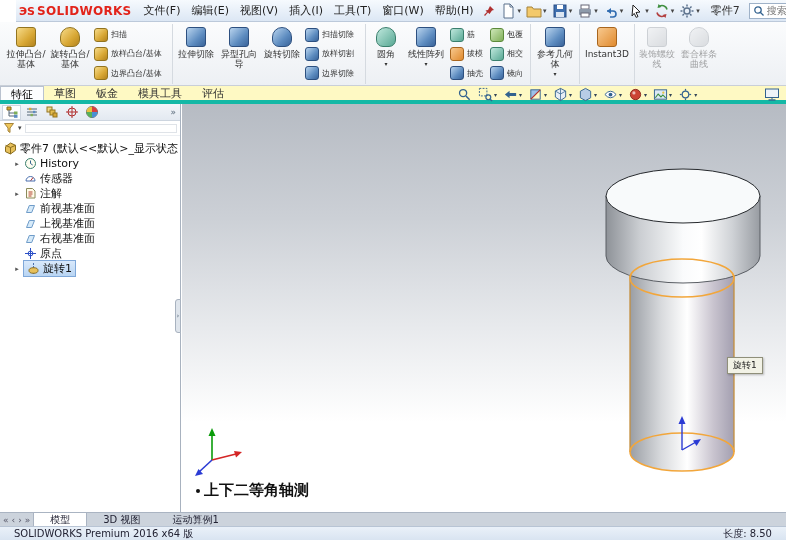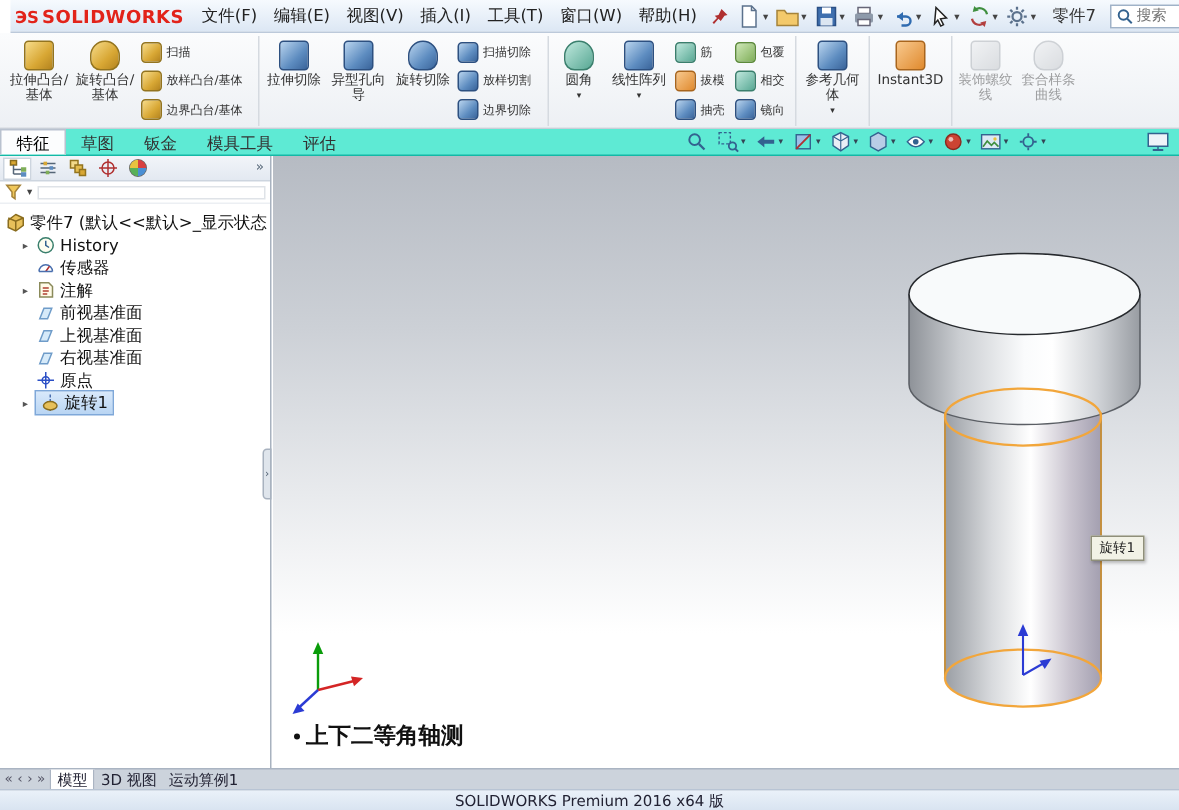--- a/index.html
+++ b/index.html
@@ -1,21 +1,21 @@
 <!DOCTYPE html>
 <html><head>
 <meta charset="utf-8">
 <style>
   * { box-sizing: border-box; margin: 0; padding: 0; }
   html,body { width:786px; height:540px; }
   body { font-family:"DejaVu Sans","Liberation Sans",sans-serif; font-size:11px; background:#fff; overflow:hidden; }
   .app { position:relative; width:786px; height:540px; background:#fff; overflow:hidden; }
 
   
-  .titlebar { position:absolute; top:0; left:7px; right:0; height:22px; display:flex; align-items:center; gap:1px;
+  .titlebar { position:absolute; top:0; left:16px; right:0; height:22px; display:flex; align-items:center; gap:1px;
     padding:0 3px; background:linear-gradient(#f6fafe,#dce7f4); border-bottom:1px solid #bcc9da; }
   .logo { display:flex; align-items:baseline; gap:2px; margin-right:6px; white-space:nowrap; }
   .logo-mark { color:#e2231a; font-weight:bold; font-size:11px; }
   .logo-text { color:#e2231a; font-weight:bold; font-size:12px; letter-spacing:.3px; }
   .menu { font-size:11px; padding:2px 5px; color:#222; white-space:nowrap; cursor:default; }
   .pin { margin:0 3px; }
   .qbtn { display:flex; align-items:center; height:18px; padding:0 2px; gap:1px; }
   .caret { font-size:7px; color:#444; }
   .doc-title { margin-left:auto; font-size:11px; color:#333; padding:0 8px; white-space:nowrap; }
   .search { display:flex; align-items:center; gap:2px; background:#fff; border:1px solid #9fb2c8; height:16px; padding:0 3px; }
@@ -37,21 +37,21 @@
   .ric-s { width:14px; height:14px; }
   .ric.gold { background:linear-gradient(135deg,#f7dc8a,#d8a734 60%,#b3831f); border:1px solid #93741f; }
   .ric.blue { background:linear-gradient(135deg,#b9d4ee,#5d8cc0 60%,#3a649a); border:1px solid #2d5080; }
   .ric.teal { background:linear-gradient(135deg,#bfe8dd,#58a894); border:1px solid #3a7f6d; }
   .ric.green { background:linear-gradient(135deg,#cfe8b8,#7fae58); border:1px solid #5c8a3a; }
   .ric.orange { background:linear-gradient(135deg,#f8c98e,#e08a2e); border:1px solid #a8651d; }
   .ric.gray { background:linear-gradient(135deg,#e7e9ec,#b9bdc2); border:1px solid #9aa0a8; }
   .ric.round { border-radius:50% 50% 35% 35%; }
 
   
-  .tabrow { position:absolute; top:86px; left:0; right:0; height:18px; background:#5eead4; border-bottom:1px solid #14b8a6; display:flex; }
+  .tabrow { position:absolute; top:86px; left:0; right:0; height:18px; background:#fef9c3; border-bottom:4px solid #14b8a6; display:flex; }
   .ctab { font-size:11px; padding:1px 10px 0; color:#333; display:flex; align-items:center; white-space:nowrap; cursor:default; }
   .ctab.active { background:#fcfdfe; border:1px solid #b9c2cf; border-bottom:none; color:#000; }
   .headsup { position:absolute; left:455px; top:0; height:17px; display:flex; align-items:center; gap:2px; }
   .hbtn { display:flex; align-items:center; gap:1px; padding:0 2px; }
   .hcaret { font-size:6px; color:#345; }
   .fullscreen { position:absolute; right:6px; top:1px; }
 
   
   .tree-panel { position:absolute; top:104px; left:0; width:181px; bottom:28px; background:#fff; border-right:1px solid #a8b2bf; }
   .ptabs { height:17px; display:flex; align-items:center; gap:1px; padding:0 2px;
@@ -77,25 +77,25 @@
   .view-label { position:absolute; left:14px; bottom:12px; font-size:15px; font-weight:bold; color:#111;
     display:flex; align-items:center; gap:4px; }
   .vdot { width:4px; height:4px; background:#111; border-radius:50%; }
   .tooltip { position:absolute; left:545px; top:253px; background:#f2f2e6; border:1px solid #8f8f7a;
     font-size:9px; padding:1px 5px; color:#222; box-shadow:1px 1px 2px rgba(0,0,0,.25); white-space:nowrap; }
 
   
   .bottom-tabs { position:absolute; left:0; right:0; bottom:14px; height:14px; background:#ccd3dc;
     border-top:1px solid #aab4c2; display:flex; align-items:stretch; font-size:10px; }
   .bnav { display:flex; align-items:center; padding:0 3px; color:#556; gap:3px; font-size:9px; }
-  .btab { padding:0 4px; display:flex; align-items:center; color:#223; white-space:nowrap;text-align:right; }
+  .btab { padding:0 16px; display:flex; align-items:center; color:#223; white-space:nowrap;text-align:right; }
   .btab.active { background:#fff; border-left:1px solid #aab4c2; border-right:1px solid #aab4c2; }
   .statusbar { position:absolute; left:0; right:0; bottom:0; height:14px;
     background:linear-gradient(#eaf1f9,#d9e4f1); border-top:1px solid #b8c4d4;
-    display:flex; align-items:center; font-size:10px; color:#223; padding:0 0;flex-direction:column; }
+    display:flex; align-items:center; font-size:10px; color:#223; padding:0 14px; }
   .status-right { margin-left:auto; }
   svg { display:block; }
 </style>
 </head>
 <body>
 
 <div class="app">
 
   <div class="titlebar">
     <div class="logo">

